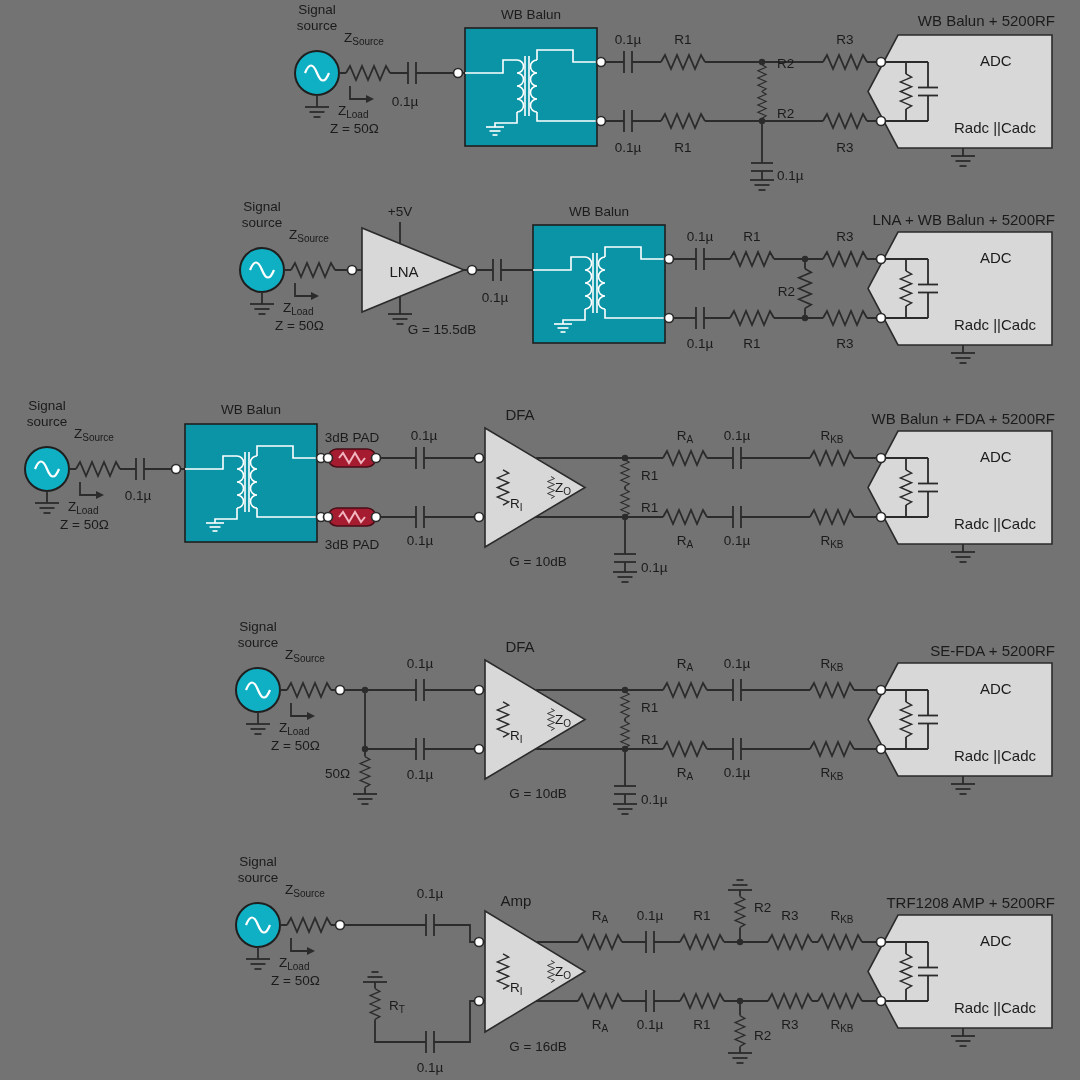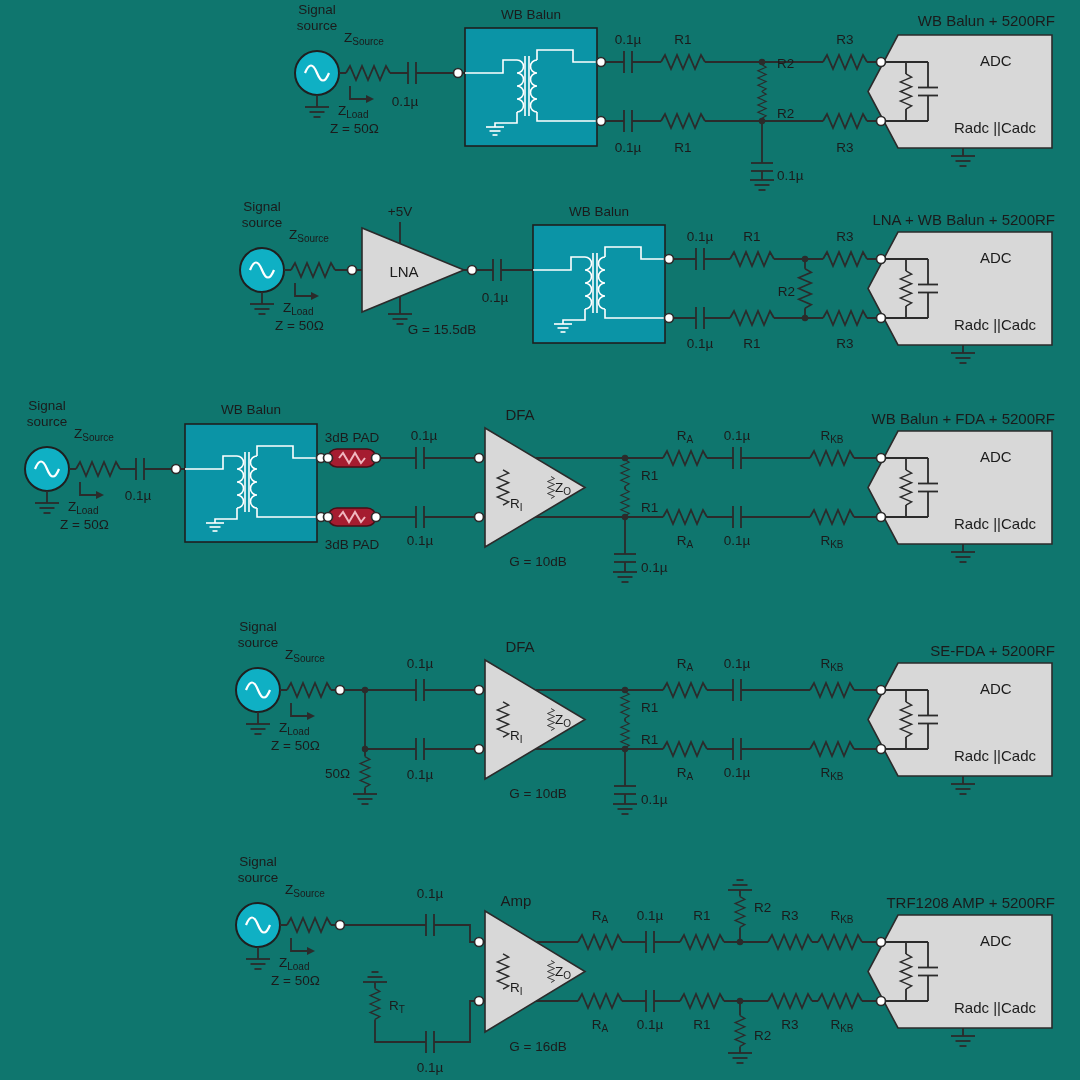--- a/index.html
+++ b/index.html
@@ -1,16 +1,16 @@
 <!DOCTYPE html>
 <html><head>
 <meta charset="utf-8">
 <style>
   html,body{margin:0;padding:0;background:#fff}
-  #stage{width:1080px;height:1080px;background:#0f766e;position:relative;overflow:hidden}
+  #stage{width:1080px;height:1080px;background:#737373;position:relative;overflow:hidden}
   svg text{font-family:"Liberation Sans",sans-serif;fill:#1b1b1b}
   .lbl{font-size:13.5px}
   .sub{font-size:10px}
   .ttl{font-size:15px}
   .big{font-size:15px}
   .mid{text-anchor:middle}
   .end{text-anchor:end}
   .wire{stroke:#2b2b2b;stroke-width:1.8;fill:none}
   .cmp{stroke:#2b2b2b;stroke-width:1.8;fill:none}
   .node{fill:#fff;stroke:#2b2b2b;stroke-width:1.7}

